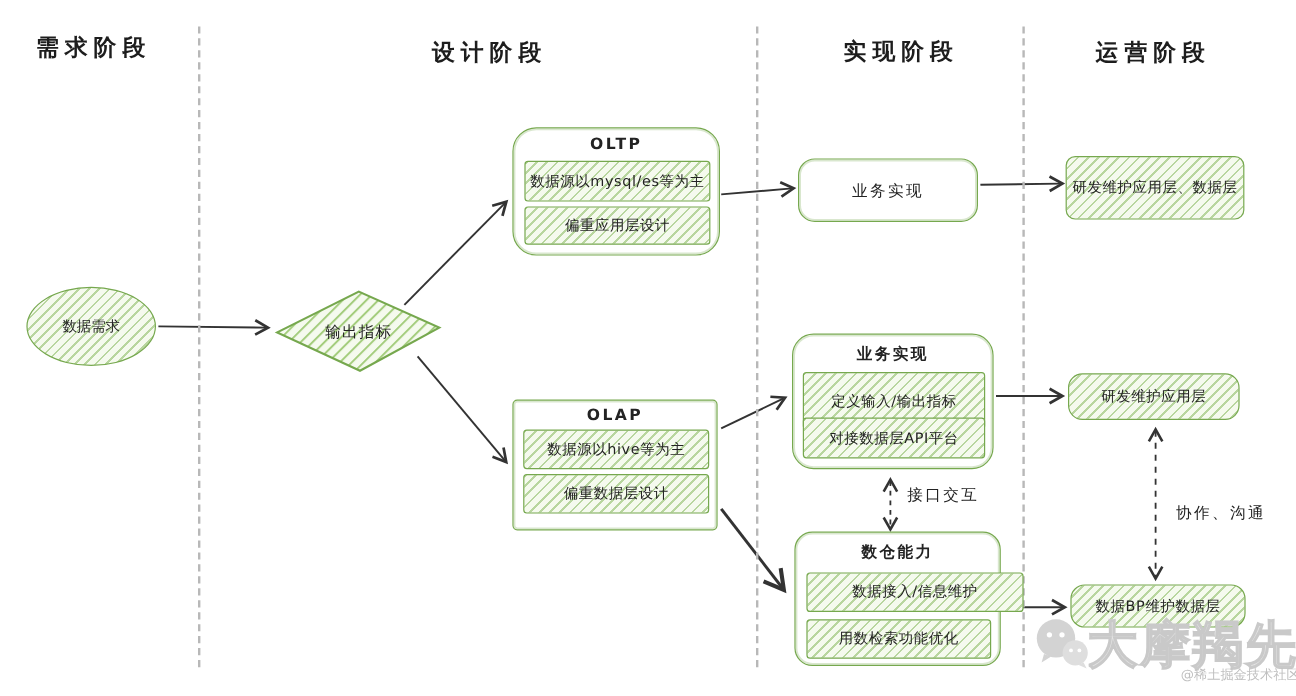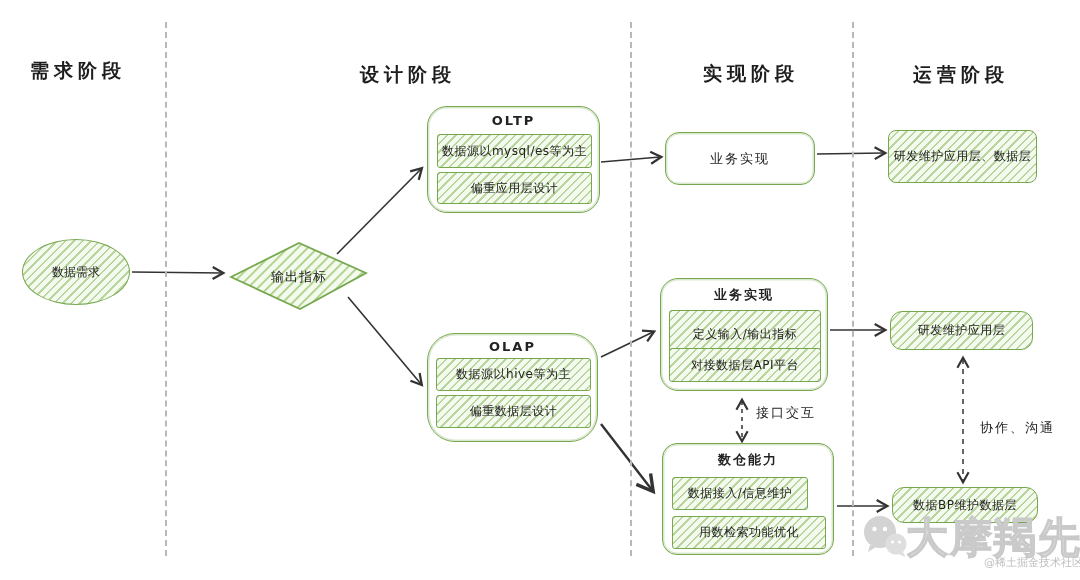--- a/index.html
+++ b/index.html
@@ -5,21 +5,21 @@
   * { margin:0; padding:0; box-sizing:border-box; }
   html,body { width:1080px; height:580px; background:#ffffff; overflow:hidden;
     font-family:"DejaVu Sans","Liberation Sans",sans-serif; }
   #canvas { position:relative; width:1080px; height:580px; background:#fff; }
   svg.layer { position:absolute; left:0; top:0; width:1080px; height:580px; }
 
   .divider { position:absolute; top:22px; height:534px; width:0;
     border-left:2px dashed #b8b8b8; }
 
   .phase-header { position:absolute; font-size:19px; font-weight:600; color:#1d1d1d;
-    letter-spacing:5px; text-align:center; white-space:nowrap;margin-top:31px; }
+    letter-spacing:5px; text-align:center; white-space:nowrap; }
 
   .hatch { background-color:#f5faee;
     background-image:repeating-linear-gradient(135deg, rgba(124,178,80,0.50) 0px,
       rgba(124,178,80,0.50) 1.6px, rgba(255,255,255,0) 1.6px, rgba(255,255,255,0) 6px); }
 
   .node-text { display:flex; align-items:center; justify-content:center;
     color:#232323; text-align:center; }
 
   .ellipse { position:absolute; left:22px; top:239px; width:108px; height:66px;
     border:1.8px solid #76a84e; border-radius:50%; font-size:12px; }
@@ -51,39 +51,39 @@
   #ph-1 { left:20px;  top:27px; width:116px; }
   #ph-2 { left:350px; top:31px; width:116px; }
   #ph-3 { left:696px; top:30px; width:110px; }
   #ph-4 { left:906px; top:31px; width:110px; }
 
   #oltp { left:427px; top:106px; width:173px; height:107px; border-radius:20px; }
   #oltp .box-title { margin-top:6px; }
   #oltp-i1 { left:9px; top:27px; width:155px; height:34px; }
   #oltp-i2 { left:9px; top:65px; width:155px; height:32px; }
 
-  #olap { left:427px; top:333px; width:171px; height:109px; border-radius:28px; }
+  #olap { left:427px; top:333px; width:171px; height:109px; border-radius:4px; }
   #olap .box-title { margin-top:5px; }
   #olap-i1 { left:8px; top:24px; width:155px; height:33px; }
   #olap-i2 { left:8px; top:61px; width:155px; height:33px; }
 
   #biz-top { left:665px; top:132px; width:150px; height:53px; border-radius:14px;
     background:#fff; border:1.7px solid #76a84e;
     box-shadow:inset 0 0 0 1.5px rgba(118,168,78,0.28); font-size:13px; letter-spacing:2px; }
 
   #rd-full { left:888px; top:130px; width:149px; height:53px; border-radius:8px; }
 
   #biz-mid { left:660px; top:278px; width:168px; height:113px; border-radius:18px; }
   #biz-mid .box-title { margin-top:7px; }
   #biz-mid-i1 { left:8px; top:31px; width:152px; height:48px; }
   #biz-mid-i2 { left:8px; top:69px; width:152px; height:34px; }
 
   #warehouse { left:662px; top:443px; width:172px; height:112px; border-radius:15px; }
   #warehouse .box-title { margin-top:7px; }
-  #wh-i1 { left:9px; top:33px; width:136px; height:33px; }
+  #wh-i1 { left:9px; top:33px; width:181px; height:33px; }
   #wh-i2 { left:9px; top:72px; width:154px; height:33px; }
 
   #rd-app  { left:890px; top:311px; width:143px; height:39px; border-radius:12px; }
   #data-bp { left:892px; top:487px; width:146px; height:36px; border-radius:12px; }
 
   #lbl-interface { left:756px; top:404px; }
   #lbl-collab    { left:980px; top:419px; }
 </style>
 </head>
 <body>

